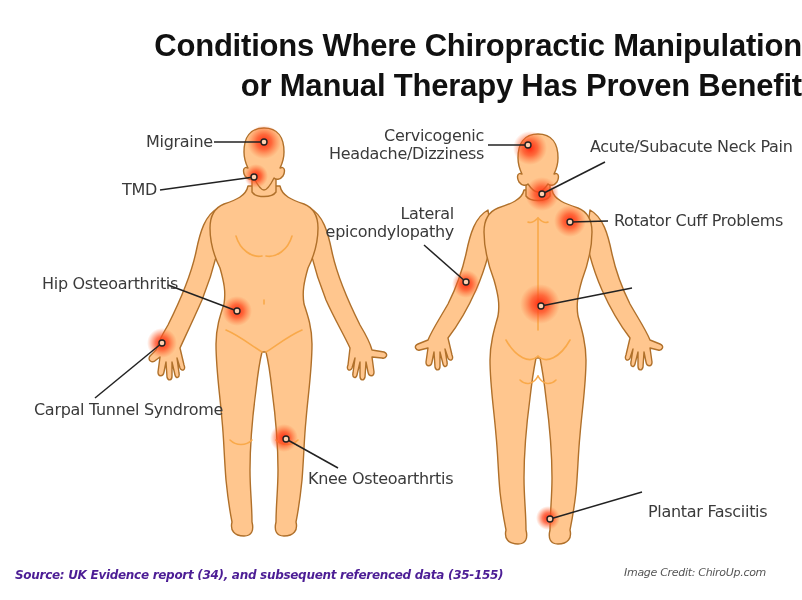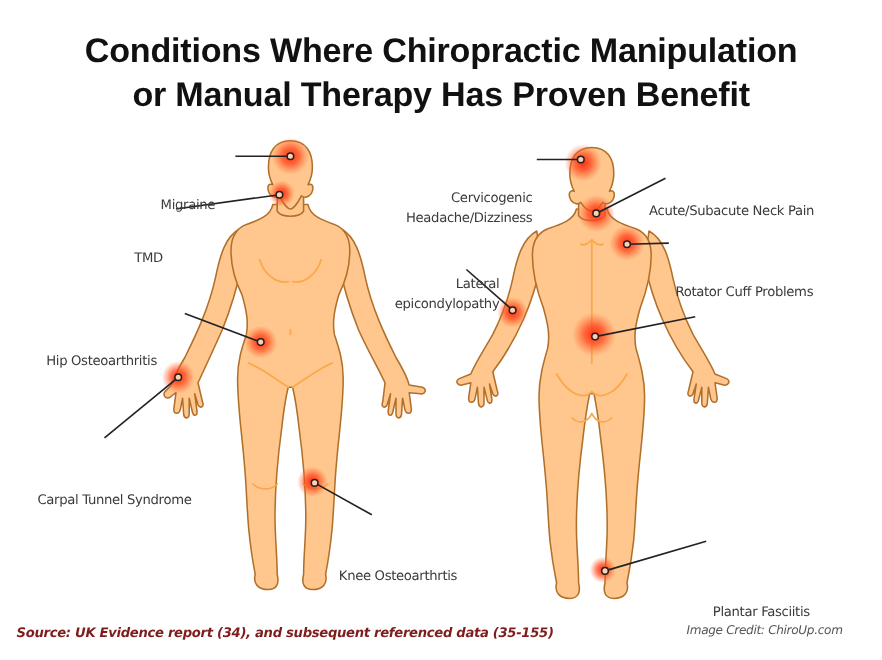--- a/index.html
+++ b/index.html
@@ -1,31 +1,31 @@
 <!DOCTYPE html>
 <html><head>
 <meta charset="utf-8">
 <style>
   html, body { margin: 0; padding: 0; background: #ffffff; }
   body { width: 802px; height: 600px; position: relative; overflow: hidden; font-family: "DejaVu Sans", sans-serif; }
   .title {
-    position: absolute; left: 0; top: 26px; width: 802px; text-align: center;
+    position: absolute; left: 0; top: 26px; width: 802px; text-align: right;
     font-family: "Liberation Sans", sans-serif; font-weight: bold; font-size: 31px; line-height: 40px;
     color: #111111; letter-spacing: -0.2px;
   }
   .title div { white-space: nowrap; }
   svg.art { position: absolute; left: 0; top: 0; }
   .label {
-    position: absolute; font-family: "DejaVu Sans", sans-serif; font-size: 12px; color: #3a3a3a;
-    line-height: 18px; white-space: nowrap; letter-spacing: -0.3px; margin-top: 44px;
+    position: absolute; font-family: "DejaVu Sans", sans-serif; font-size: 16px; color: #3a3a3a;
+    line-height: 18px; white-space: nowrap; letter-spacing: -0.3px;
   }
   .label.right { text-align: right; }
   .footer-source {
     position: absolute; left: 15px; top: 568px; font-family: "DejaVu Sans", sans-serif;
-    font-size: 12px; font-style: italic; font-weight: bold; color: #7f1d1d; letter-spacing: -0.3px;
+    font-size: 12px; font-style: italic; font-weight: bold; color: #4c1d95; letter-spacing: -0.3px;
   }
   .footer-credit {
     position: absolute; right: 36px; top: 566px; font-family: "DejaVu Sans", sans-serif;
     font-size: 11px; font-style: italic; color: #555555; letter-spacing: -0.3px;
   }
 </style>
 </head>
 <body>
 
 <div class="title">

